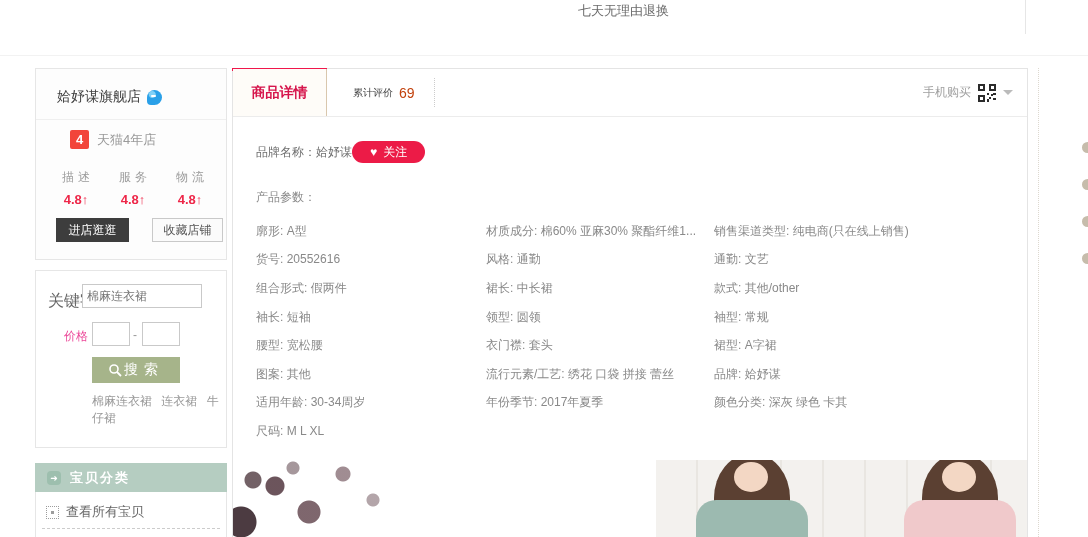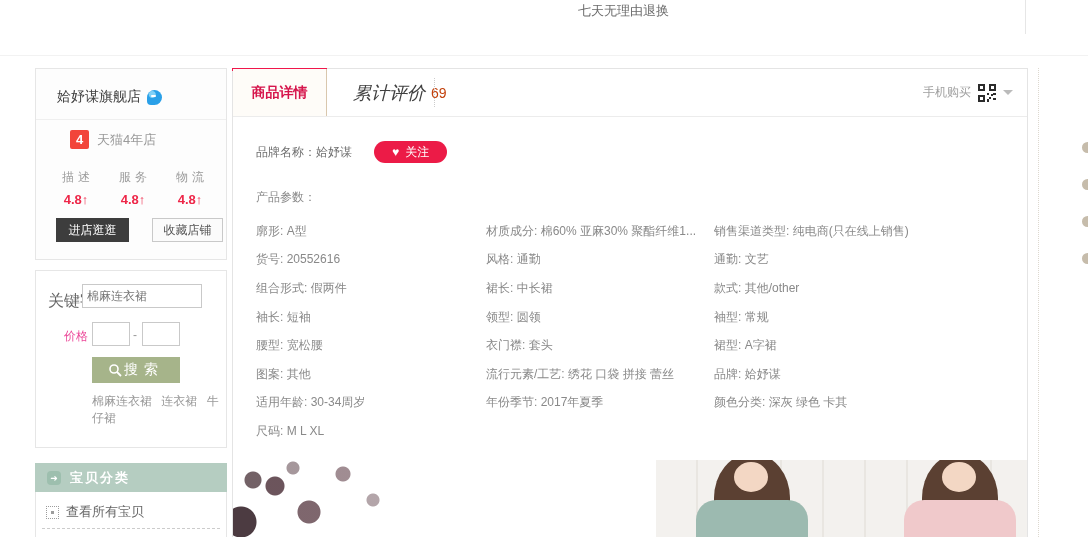--- a/index.html
+++ b/index.html
@@ -63,29 +63,29 @@
   
   .main-panel{left:232px;top:68px;width:796px;height:470px;background:#fff;border:1px solid #e4e4e4;box-sizing:border-box;}
   .tabbar{position:relative;height:47px;border-bottom:1px solid #ececec;}
   .tab-active{position:absolute;left:0;top:0;width:94px;height:47px;background:#fefcf8;
     border-right:1px solid #d9c7ad;box-sizing:border-box;display:flex;align-items:center;justify-content:center;cursor:pointer;}
   .tab-active-topline{position:absolute;left:-1px;top:-1px;width:95px;height:3px;background:#f0164b;}
   .tab-caret-down{position:absolute;left:41px;top:2px;width:0;height:0;
     border-left:6px solid transparent;border-right:6px solid transparent;border-top:5px solid #f0164b;}
   .tab-active-label{font-size:14px;font-weight:bold;color:#d6154c;}
   .tab-reviews{position:absolute;left:94px;top:0;height:47px;padding:0 26px;display:flex;align-items:center;gap:6px;cursor:pointer;}
-  .tab-reviews-label{font-size:18px;color:#404040;font-style:italic;}
+  .tab-reviews-label{font-size:10px;color:#404040;}
   .tab-reviews-count{font-size:14px;color:#c2410c;}
   .tab-dotted-sep{position:absolute;left:201px;top:9px;height:29px;border-left:1px dotted #ccc;}
   .mobile-buy{position:absolute;right:14px;top:0;height:47px;display:flex;align-items:center;gap:7px;}
   .mobile-buy-label{font-size:12px;color:#a0a0a0;}
   .qr{width:18px;height:18px;display:block;}
   .caret-down{width:0;height:0;border-left:5px solid transparent;border-right:5px solid transparent;border-top:5px solid #bbb;cursor:pointer;}
 
-  .brand-row{position:absolute;left:23px;top:72px;display:flex;align-items:center;gap:22px;}
+  .brand-row{position:absolute;left:23px;top:72px;display:flex;align-items:center;gap:0;}
   .brand-text{font-size:12px;color:#6e6e6e;}
   .follow-btn{height:22px;padding:0 18px;border-radius:12px;background:#ec1b47;border:none;color:#fff;
     font-size:12px;display:flex;align-items:center;gap:6px;cursor:pointer;}
   .follow-heart{font-size:12px;line-height:1;}
 
   .params-title{position:absolute;left:23px;top:120px;font-size:12px;color:#8a8a8a;}
   .params-grid{position:absolute;left:23px;top:148px;width:760px;}
   .param-row{display:grid;grid-template-columns:230px 228px 1fr;height:28.6px;align-items:center;}
   .param-cell{font-size:12px;color:#898989;white-space:nowrap;overflow:hidden;}
 

